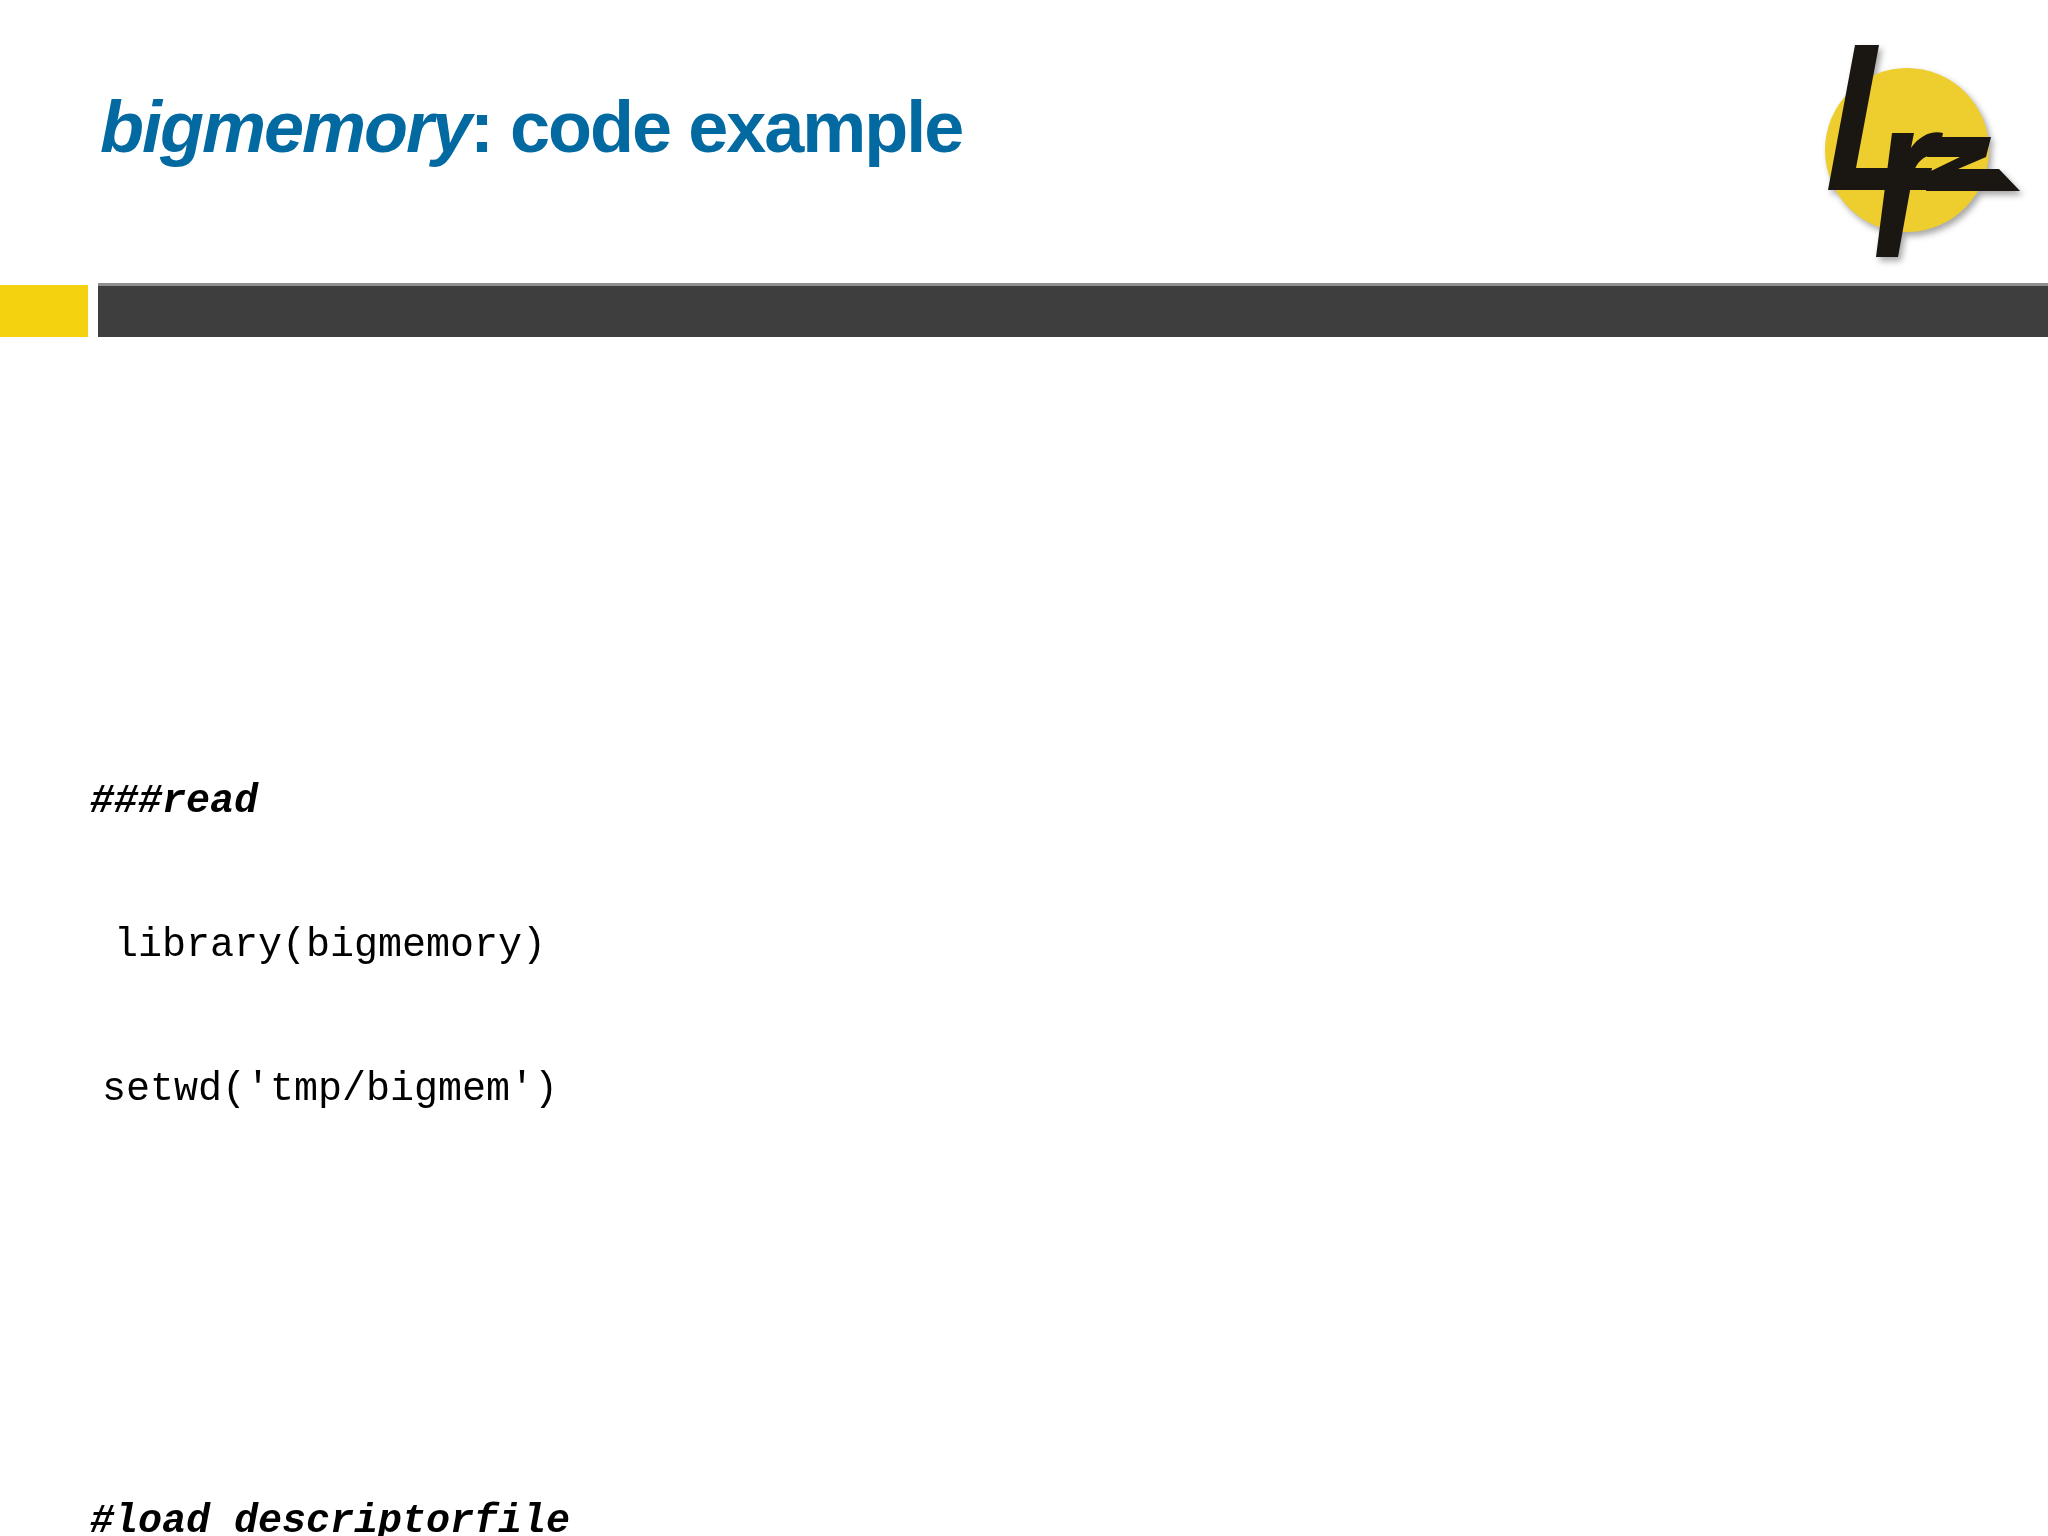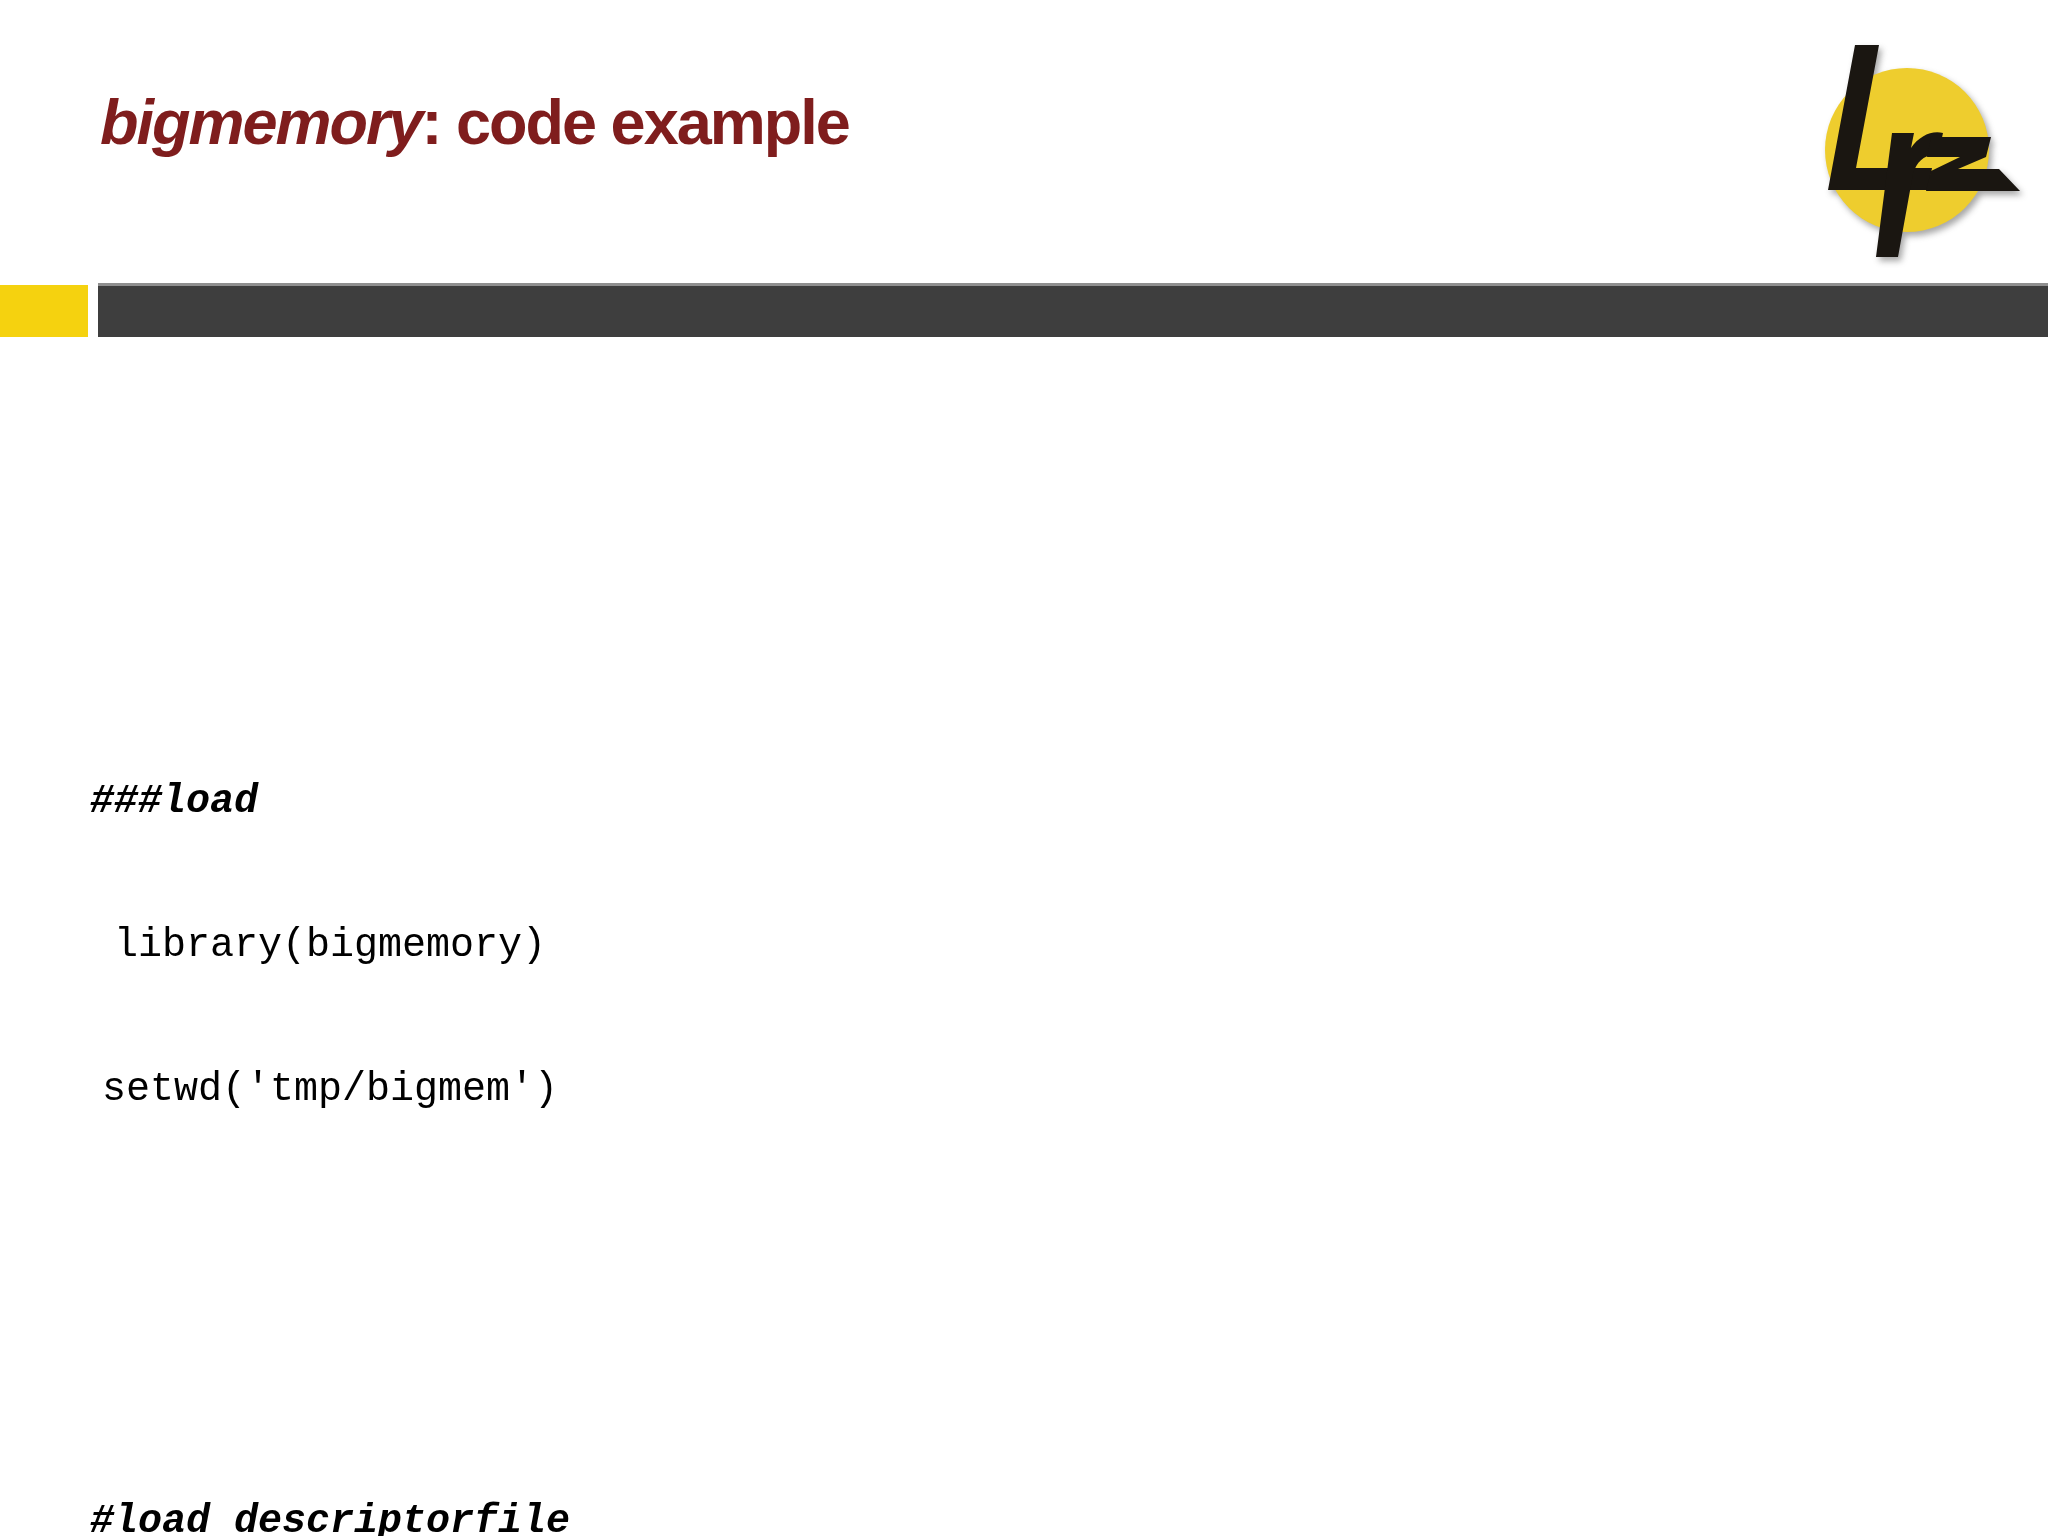--- a/index.html
+++ b/index.html
@@ -11,23 +11,23 @@
     width: 2048px;
     height: 1536px;
     background: #ffffff;
     overflow: hidden;
   }
 
   .page-title {
     position: absolute;
     left: 100px;
     top: 86px;
-    font-size: 63px;
+    font-size: 72px;
     font-weight: bold;
-    color: #7f1d1d;
+    color: #0369a1;
     letter-spacing: -2px;
     white-space: nowrap;
   }
   .page-title .title-emphasis { font-style: italic; }
 
   .accent-bar-yellow {
     position: absolute;
     left: 0;
     top: 285px;
     width: 88px;
@@ -98,21 +98,21 @@
       </g>
     </svg>
   </div>
 
   <div class="accent-bar-yellow"></div>
   <div class="accent-bar-dark"></div>
 
   <div class="code-section">
 
     <div class="code-block">
-      <div class="code-comment">###load</div>
+      <div class="code-comment">###read</div>
       <div class="code-line">library(bigmemory)</div>
       <div class="code-line">setwd('tmp/bigmem')</div>
     </div>
 
     <div class="code-block">
       <div class="code-comment">#load descriptorfile</div>
       
     </div>
 
     

